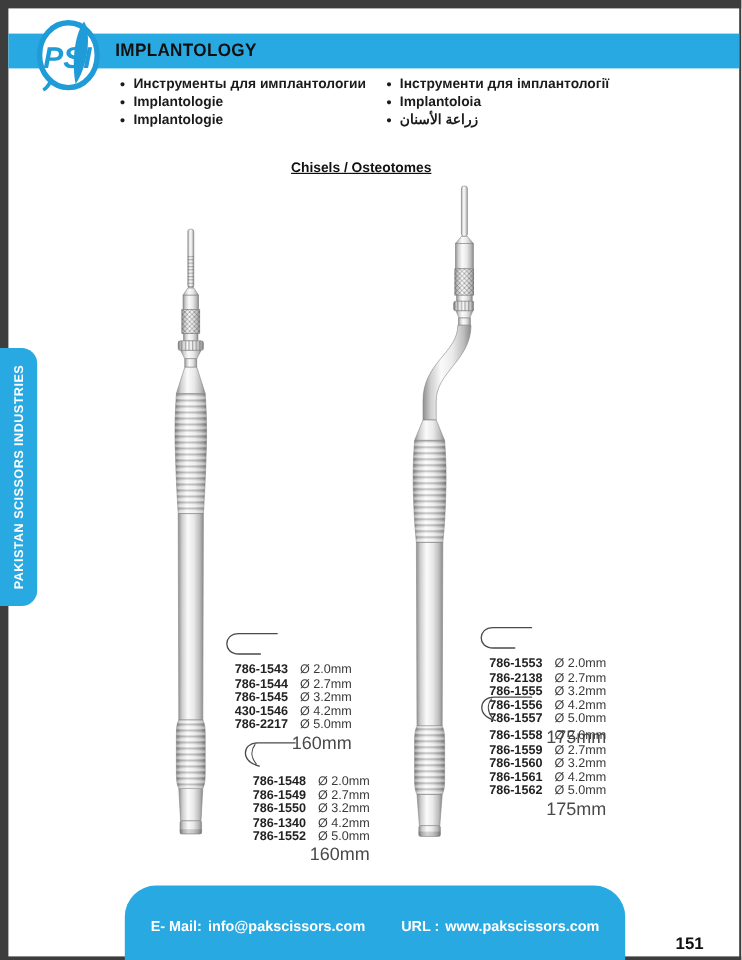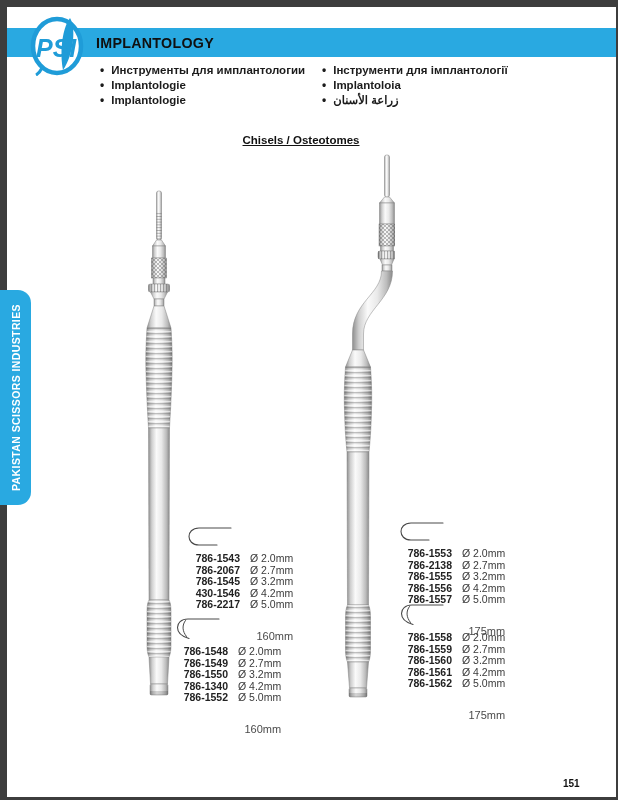--- a/index.html
+++ b/index.html
@@ -29,27 +29,27 @@
   .side-tab span{writing-mode:vertical-rl;transform:rotate(180deg);color:#fff;font-weight:bold;
                  font-size:10.5px;letter-spacing:.4px;white-space:nowrap;}
 
   .inst{position:absolute;}
 
   .tbl{position:absolute;text-align:right;}
   .tbl .glyph{display:block;margin:0 0 5px -2px;}
   .tbl .row{display:flex;gap:10px;font-size:10.5px;line-height:11.6px;}
   .tbl .code{font-weight:bold;width:52px;color:#222;}
   .tbl .size{color:#3a3a3a;}
-  .tbl .len{font-size:11px;color:#4a4a4a;margin-top:19px;line-height:12px;}
+  .tbl .len{font-size:15px;color:#4a4a4a;margin-top:3px;line-height:12px;}
 
   .footer-pill{position:absolute;left:104px;top:738px;width:417px;height:62px;background:var(--accent);
                border-radius:26px 26px 0 0;display:flex;justify-content:center;gap:30px;
                padding-top:27px;box-sizing:border-box;color:#fff;font-weight:bold;font-size:12px;}
   .footer-pill .contact{display:flex;gap:5px;white-space:nowrap;}
-  .pageno{position:absolute;left:563px;top:778px;font-size:10px;font-weight:bold;color:#111;}
+  .pageno{position:absolute;left:563px;top:778px;font-size:14px;font-weight:bold;color:#111;}
 </style>
 </head>
 <body>
 
 <div class="page">
 
   <div class="b-top"></div>
   <div class="b-left"></div>
   <div class="b-right"></div>
   <div class="b-bottom"></div>
@@ -176,39 +176,39 @@
 
   <div class="tbl" style="left:188px;top:524px">
     <svg class="glyph" width="46" height="24" viewBox="0 0 46 24">
       <path d="M45,4 L13,4 C6,4 3,8.5 3,12.5 C3,16.5 6,21 13,21 L31,21" fill="none" stroke="#4a4a4a" stroke-width="1.1" stroke-linecap="round"></path>
     </svg>
     <div class="row">
         <span class="code">786-1543</span>
         <span class="size">Ø 2.0mm</span>
       </div>
     <div class="row">
-        <span class="code">786-2067</span>
+        <span class="code">786-1544</span>
         <span class="size">Ø 2.7mm</span>
       </div>
     <div class="row">
         <span class="code">786-1545</span>
         <span class="size">Ø 3.2mm</span>
       </div>
     <div class="row">
         <span class="code">430-1546</span>
         <span class="size">Ø 4.2mm</span>
       </div>
     <div class="row">
         <span class="code">786-2217</span>
         <span class="size">Ø 5.0mm</span>
       </div>
     <div class="len">160mm</div>
   </div>
 
-  <div class="tbl" style="left:176px;top:614px">
+  <div class="tbl" style="left:203px;top:614px">
     <svg class="glyph" width="46" height="27" viewBox="0 0 46 27">
       <path d="M45,5 L14,5 C7,5 3.5,9 3.5,13.5 C3.5,18.5 8,22.5 15,24.5" fill="none" stroke="#4a4a4a" stroke-width="1.1" stroke-linecap="round"></path>
       <path d="M11.5,6.5 C8,11 8,17 12.5,22.5" fill="none" stroke="#4a4a4a" stroke-width="1" stroke-linecap="round"></path>
     </svg>
     <div class="row">
         <span class="code">786-1548</span>
         <span class="size">Ø 2.0mm</span>
       </div>
     <div class="row">
         <span class="code">786-1549</span>
@@ -249,21 +249,21 @@
         <span class="code">786-1556</span>
         <span class="size">Ø 4.2mm</span>
       </div>
     <div class="row">
         <span class="code">786-1557</span>
         <span class="size">Ø 5.0mm</span>
       </div>
     <div class="len">175mm</div>
   </div>
 
-  <div class="tbl" style="left:400px;top:600px">
+  <div class="tbl" style="left:400px;top:576px">
     <svg class="glyph" width="46" height="27" viewBox="0 0 46 27">
       <path d="M45,5 L14,5 C7,5 3.5,9 3.5,13.5 C3.5,18.5 8,22.5 15,24.5" fill="none" stroke="#4a4a4a" stroke-width="1.1" stroke-linecap="round"></path>
       <path d="M11.5,6.5 C8,11 8,17 12.5,22.5" fill="none" stroke="#4a4a4a" stroke-width="1" stroke-linecap="round"></path>
     </svg>
     <div class="row">
         <span class="code">786-1558</span>
         <span class="size">Ø 2.0mm</span>
       </div>
     <div class="row">
         <span class="code">786-1559</span>
@@ -277,15 +277,25 @@
         <span class="code">786-1561</span>
         <span class="size">Ø 4.2mm</span>
       </div>
     <div class="row">
         <span class="code">786-1562</span>
         <span class="size">Ø 5.0mm</span>
       </div>
     <div class="len">175mm</div>
   </div>
 
+  <div class="footer-pill">
+    <div class="contact">
+      <span>E- Mail:</span>
+      <span>info@pakscissors.com</span>
+    </div>
+    <div class="contact">
+      <span>URL :</span>
+      <span>www.pakscissors.com</span>
+    </div>
+  </div>
   <div class="pageno">151</div>
 
 </div>
 
 </body></html>

